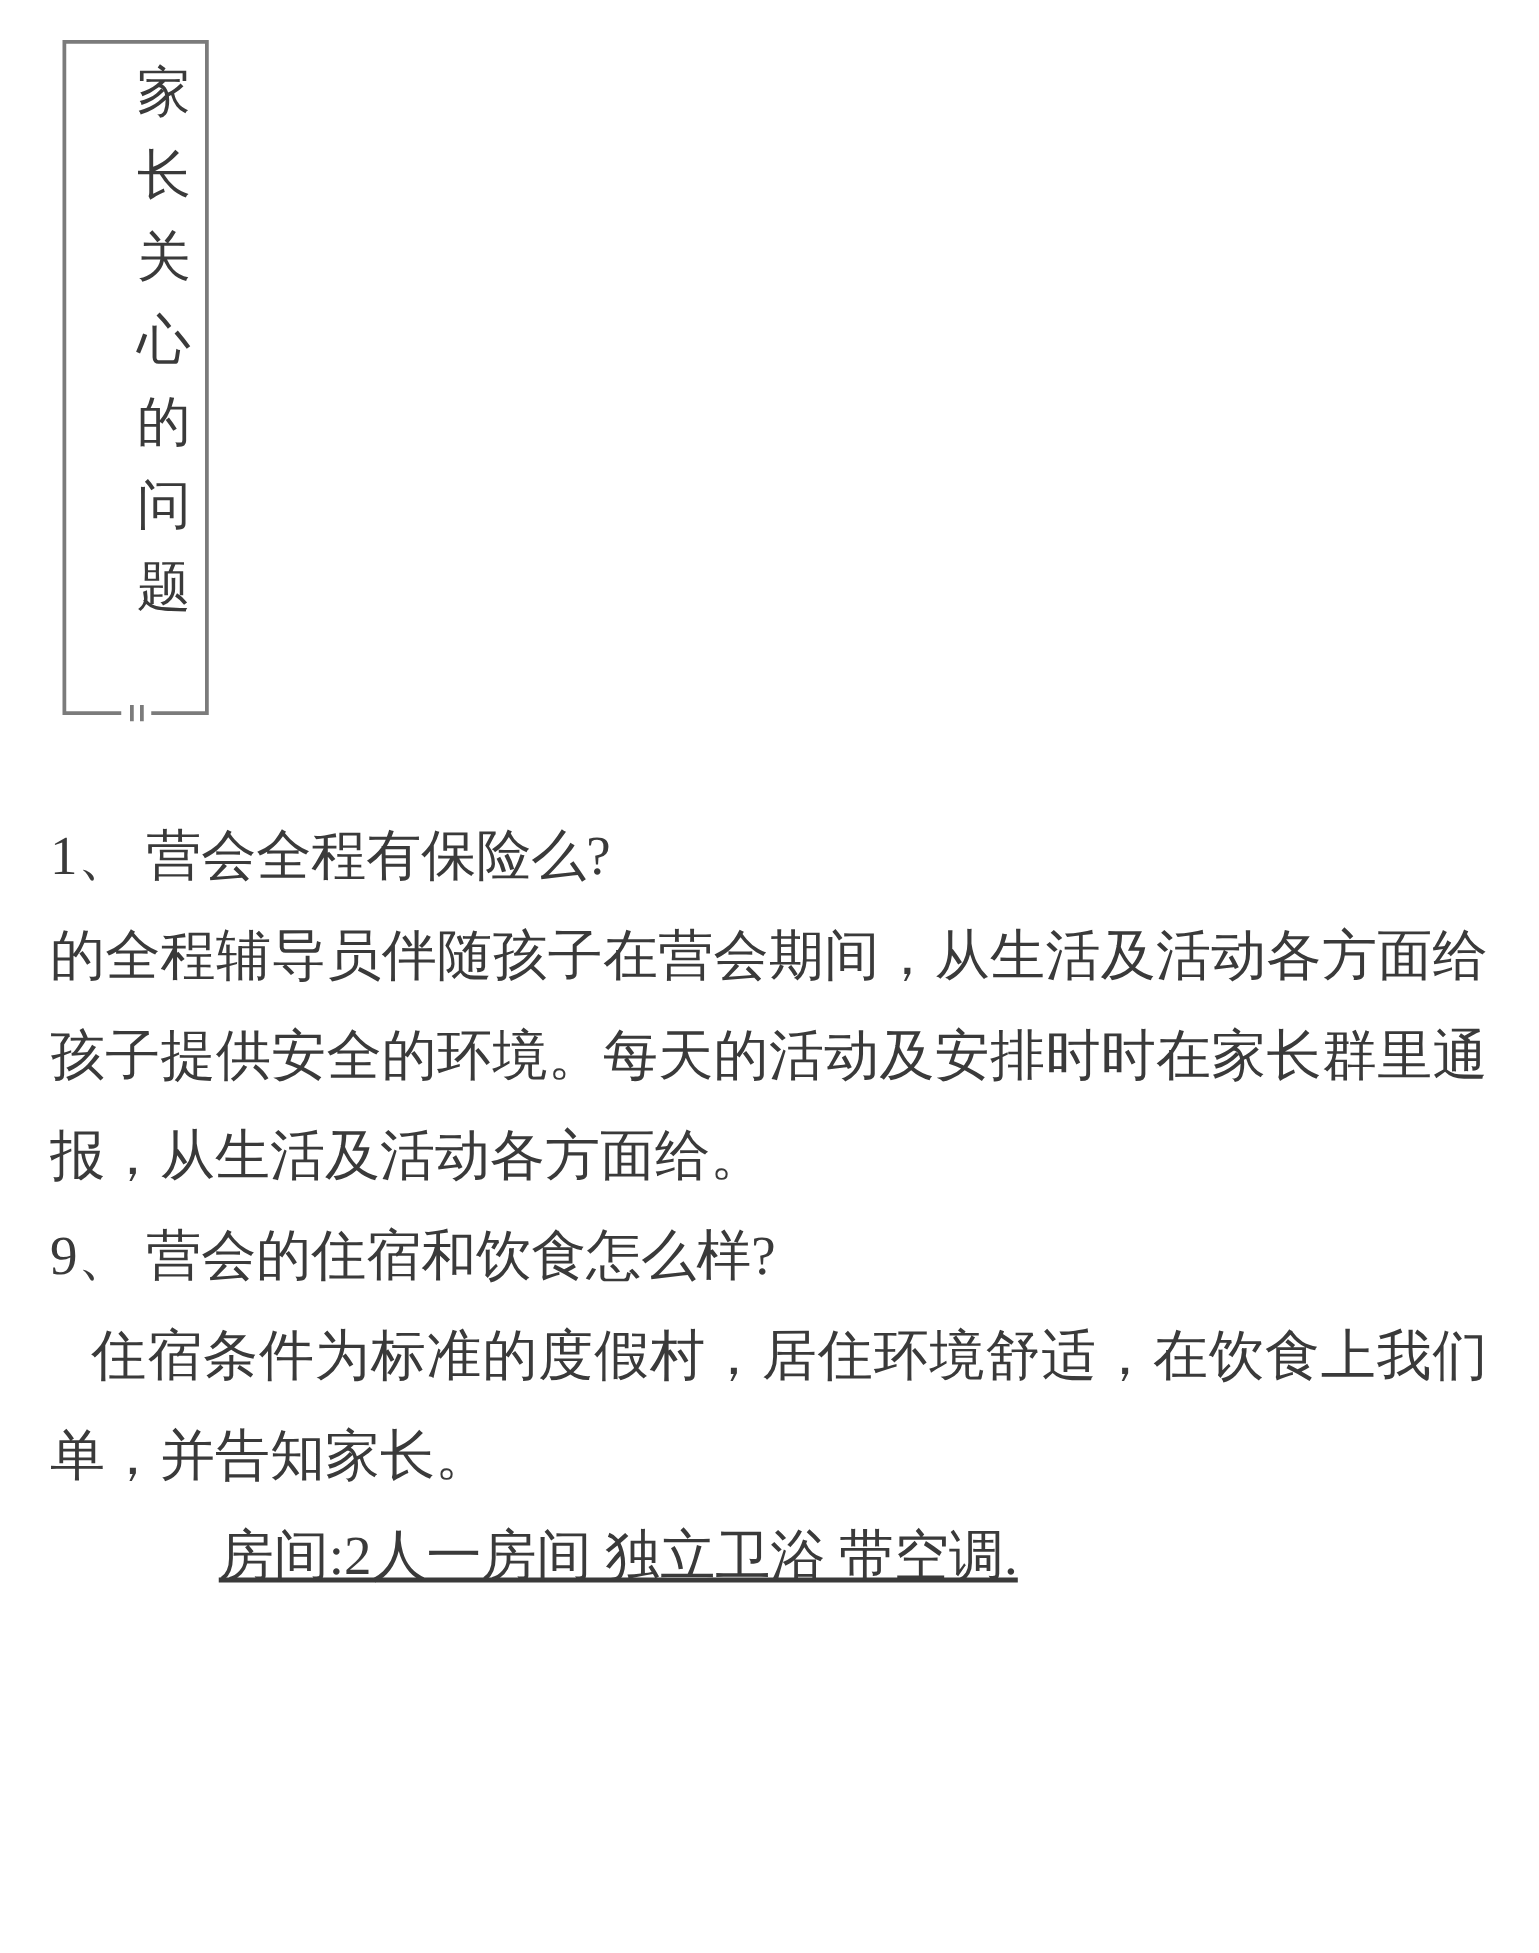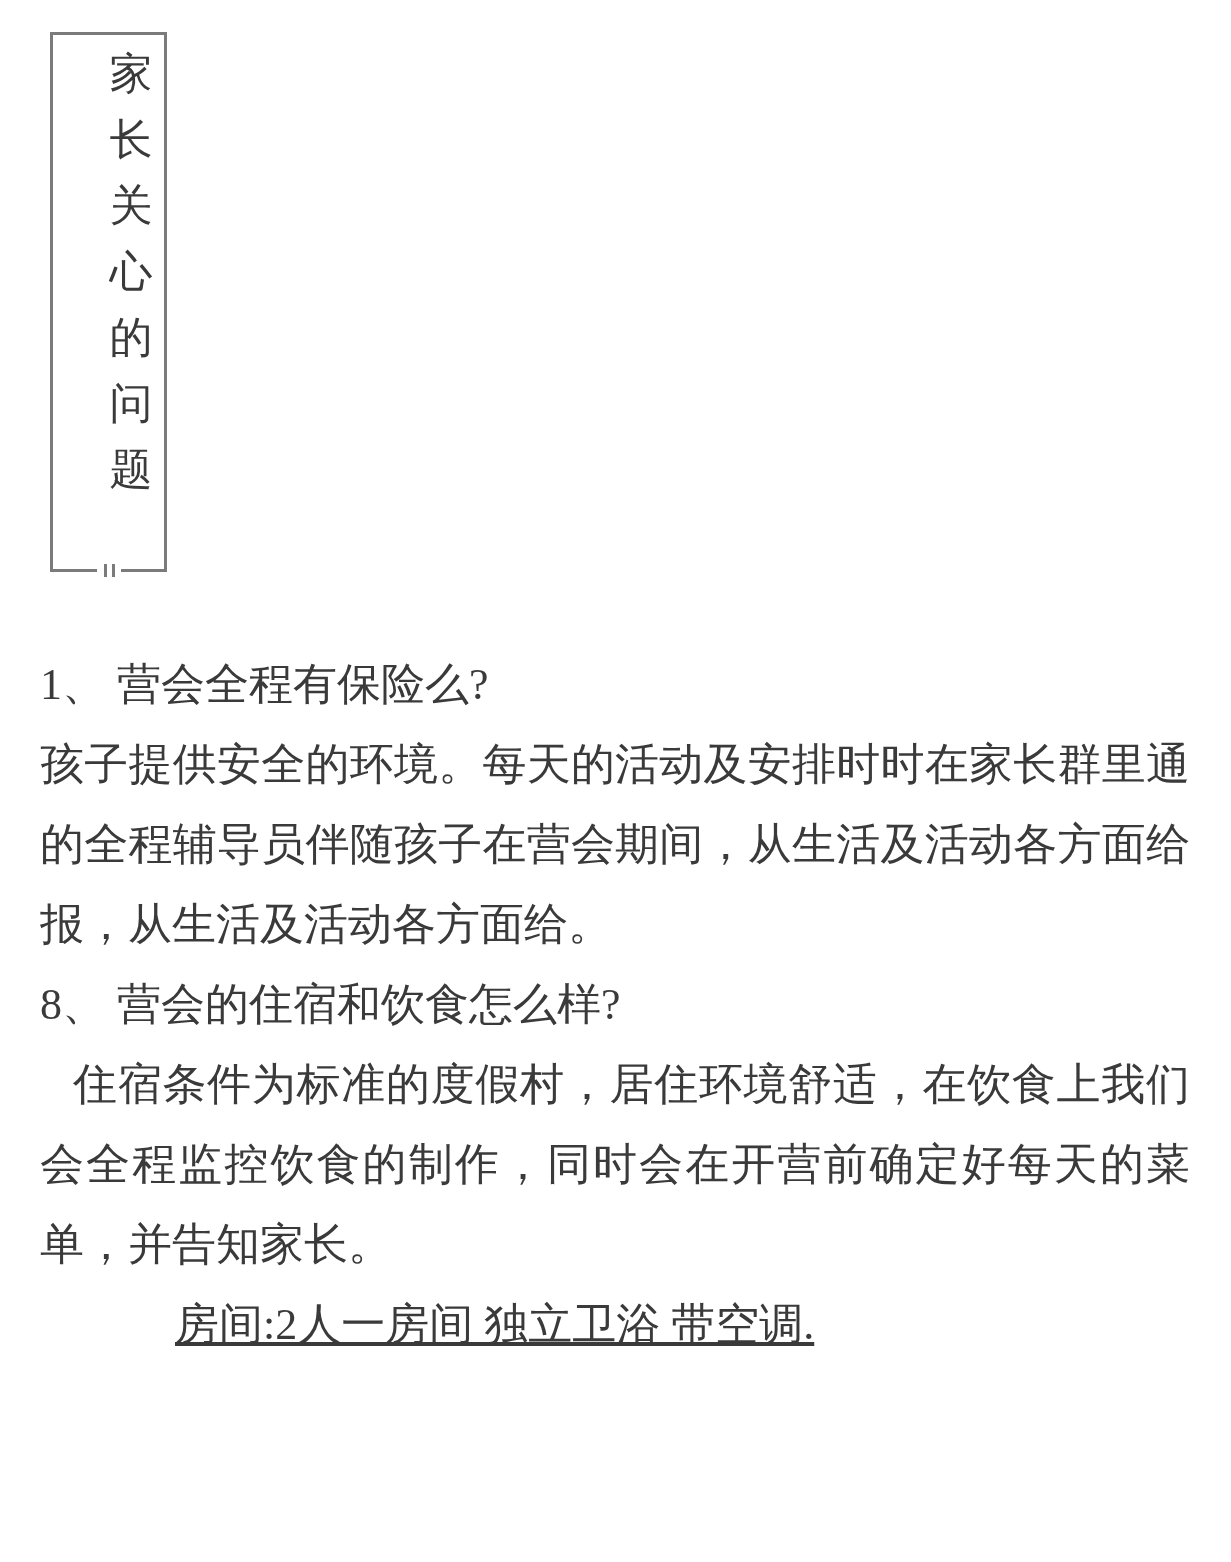--- a/index.html
+++ b/index.html
@@ -105,23 +105,22 @@
       <div class="title-char">题</div>
     </div>
     <div class="break-marker">
       <span class="tick"></span>
       <span class="tick"></span>
     </div>
   </div>
 
   <div class="doc-body">
       <div class="line">1、 营会全程有保险么?</div>
+      <div class="line j">的全程辅导员伴随孩子在营会期间，从生活及活动各方面给</div>
       <div class="line j">孩子提供安全的环境。每天的活动及安排时时在家长群里通</div>
-      <div class="line j">的全程辅导员伴随孩子在营会期间，从生活及活动各方面给</div>
       <div class="line">报，从生活及活动各方面给。</div>
-      <div class="line">8、 营会的住宿和饮食怎么样?</div>
+      <div class="line">9、 营会的住宿和饮食怎么样?</div>
       <div class="line j ind">住宿条件为标准的度假村，居住环境舒适，在饮食上我们</div>
-      <div class="line j">会全程监控饮食的制作，同时会在开营前确定好每天的菜</div>
       <div class="line">单，并告知家长。</div>
       <div class="line detail">房间:2人一房间 独立卫浴 带空调.</div>
     </div>
 
 </div>
 
 </body></html>

